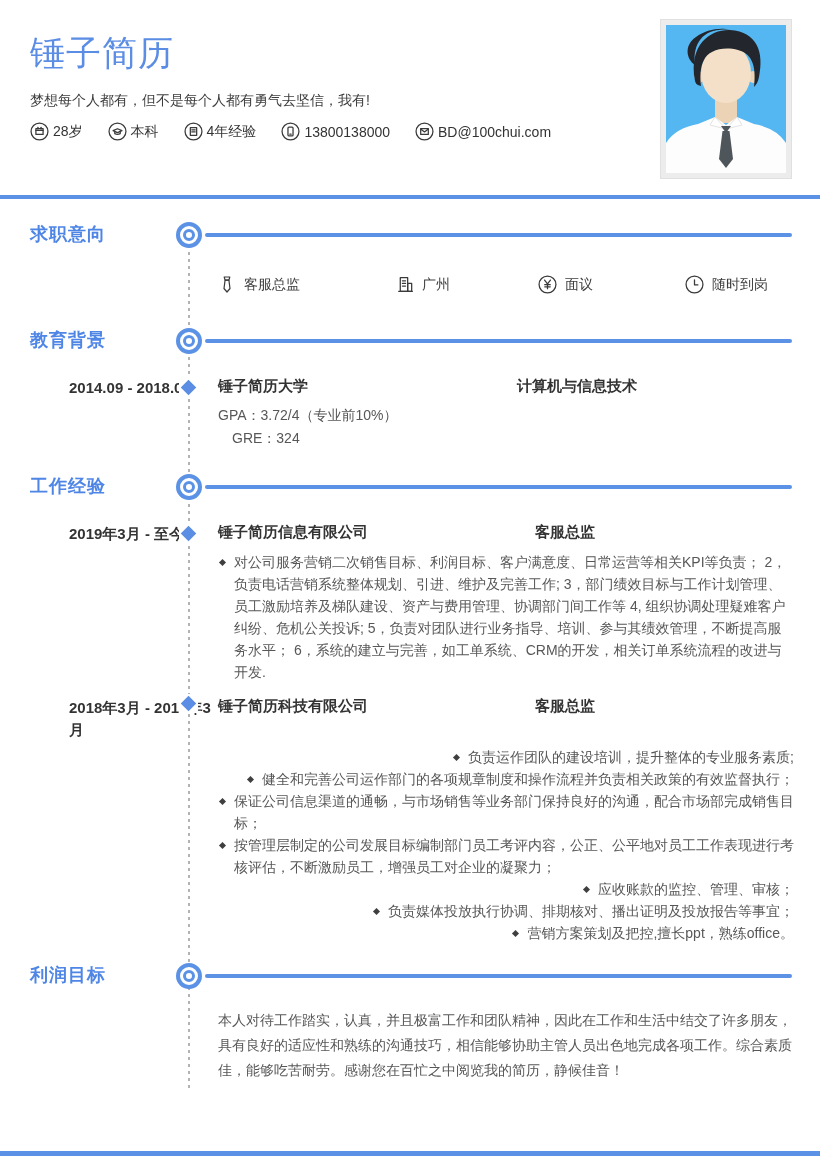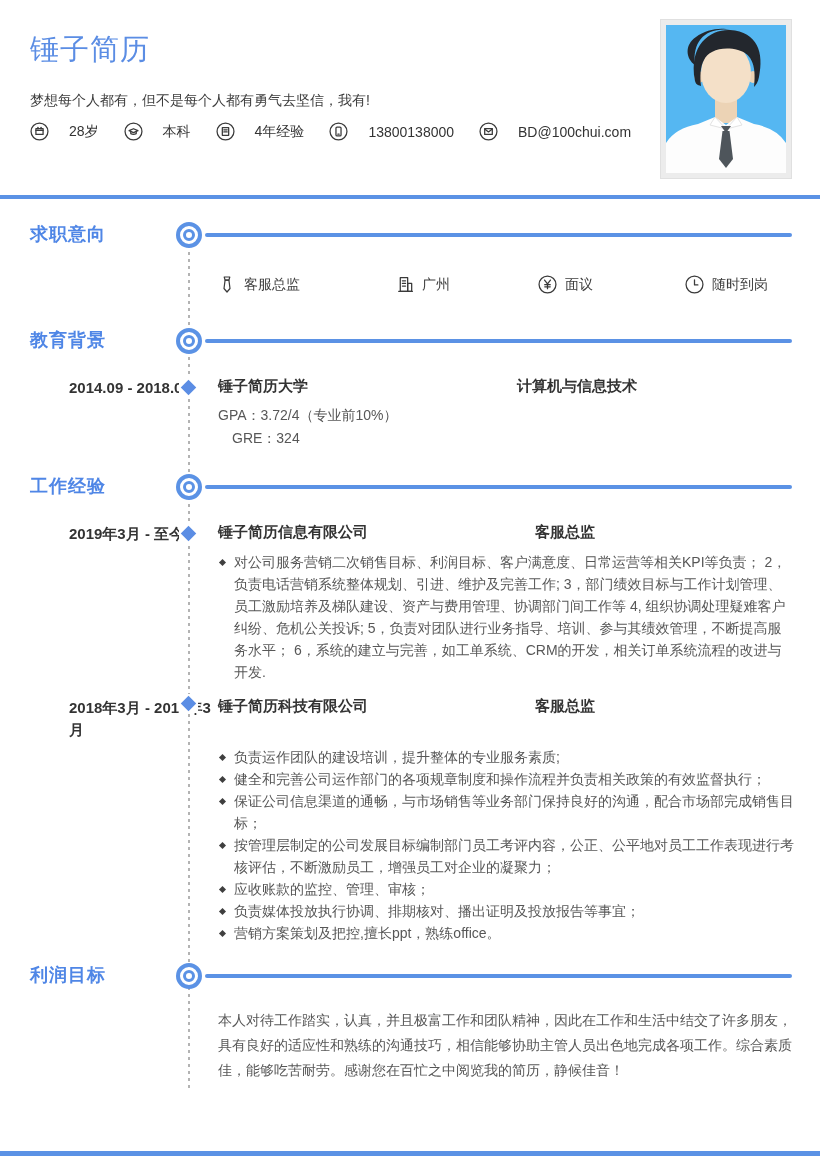--- a/index.html
+++ b/index.html
@@ -1,24 +1,24 @@
 <!DOCTYPE html>
 <html><head>
 <meta charset="utf-8">
 <style>
   * { margin:0; padding:0; box-sizing:border-box; }
   html,body { background:#fff; }
   body { font-family:"Liberation Sans","DejaVu Sans",sans-serif; color:#3d3d3d; }
   .page { position:relative; width:820px; height:1160px; background:#ffffff; overflow:hidden; }
 
   
-  .title { position:absolute; left:30px; top:30px; font-size:29px; color:#5b8de4; letter-spacing:1px; }
+  .title { position:absolute; left:30px; top:30px; font-size:35px; color:#5b8de4; letter-spacing:1px; }
   .slogan { position:absolute; left:30px; top:92px; font-size:14px; color:#3d3d3d; }
   .info-row { position:absolute; left:30px; top:122px; display:flex; align-items:center; gap:25px; }
-  .info-item { display:flex; align-items:center; gap:20px; font-size:14px; color:#333; }
+  .info-item { display:flex; align-items:center; gap:4px; font-size:14px; color:#333; }
   .info-item svg { display:block; }
 
   .photo-frame { position:absolute; left:660px; top:19px; width:132px; height:160px;
                  background:#ececec; padding:6px; box-shadow:0 0 0 1px #e0e0e0 inset; }
   .photo-frame svg { display:block; width:120px; height:148px; }
 
   .top-divider { position:absolute; left:0; top:195px; width:820px; height:4px; background:#5b92e5; }
   .bottom-bar  { position:absolute; left:0; top:1151px; width:820px; height:5px; background:#5b92e5; }
 
   
@@ -38,21 +38,21 @@
   .date { position:absolute; left:33px; width:152px; font-size:15px; font-weight:bold; color:#333;
           line-height:22px;margin-left:36px; }
   .bold-line { position:absolute; font-size:15px; font-weight:bold; color:#333; }
   .body-line { position:absolute; font-size:14px; color:#575757; line-height:22px; }
 
   .intent-item { position:absolute; top:275px; display:flex; align-items:center; gap:8px;
                  font-size:14px; color:#3d3d3d; }
   .intent-item svg { display:block; }
 
   ul.bullets { position:absolute; left:220px; width:574px; list-style:none; }
-  ul.bullets li { display:flex; gap:9px; font-size:14px; color:#575757; line-height:22px; }
+  ul.bullets li { display:flex; gap:9px; font-size:14px; color:#575757; line-height:22px;justify-content:flex-end; }
   .b-dot { flex:none; width:5px; height:5px; background:#3f3f3f; transform:rotate(45deg); margin-top:9px; }
 
   .eval-text { position:absolute; left:218px; top:1008px; width:576px; font-size:14px; color:#575757; line-height:25px; }
 
   svg .ln { stroke:#3a3a3a; stroke-width:1.2; fill:none; stroke-linecap:round; stroke-linejoin:round; }
 </style>
 </head>
 <body>
 
 <div class="page">

